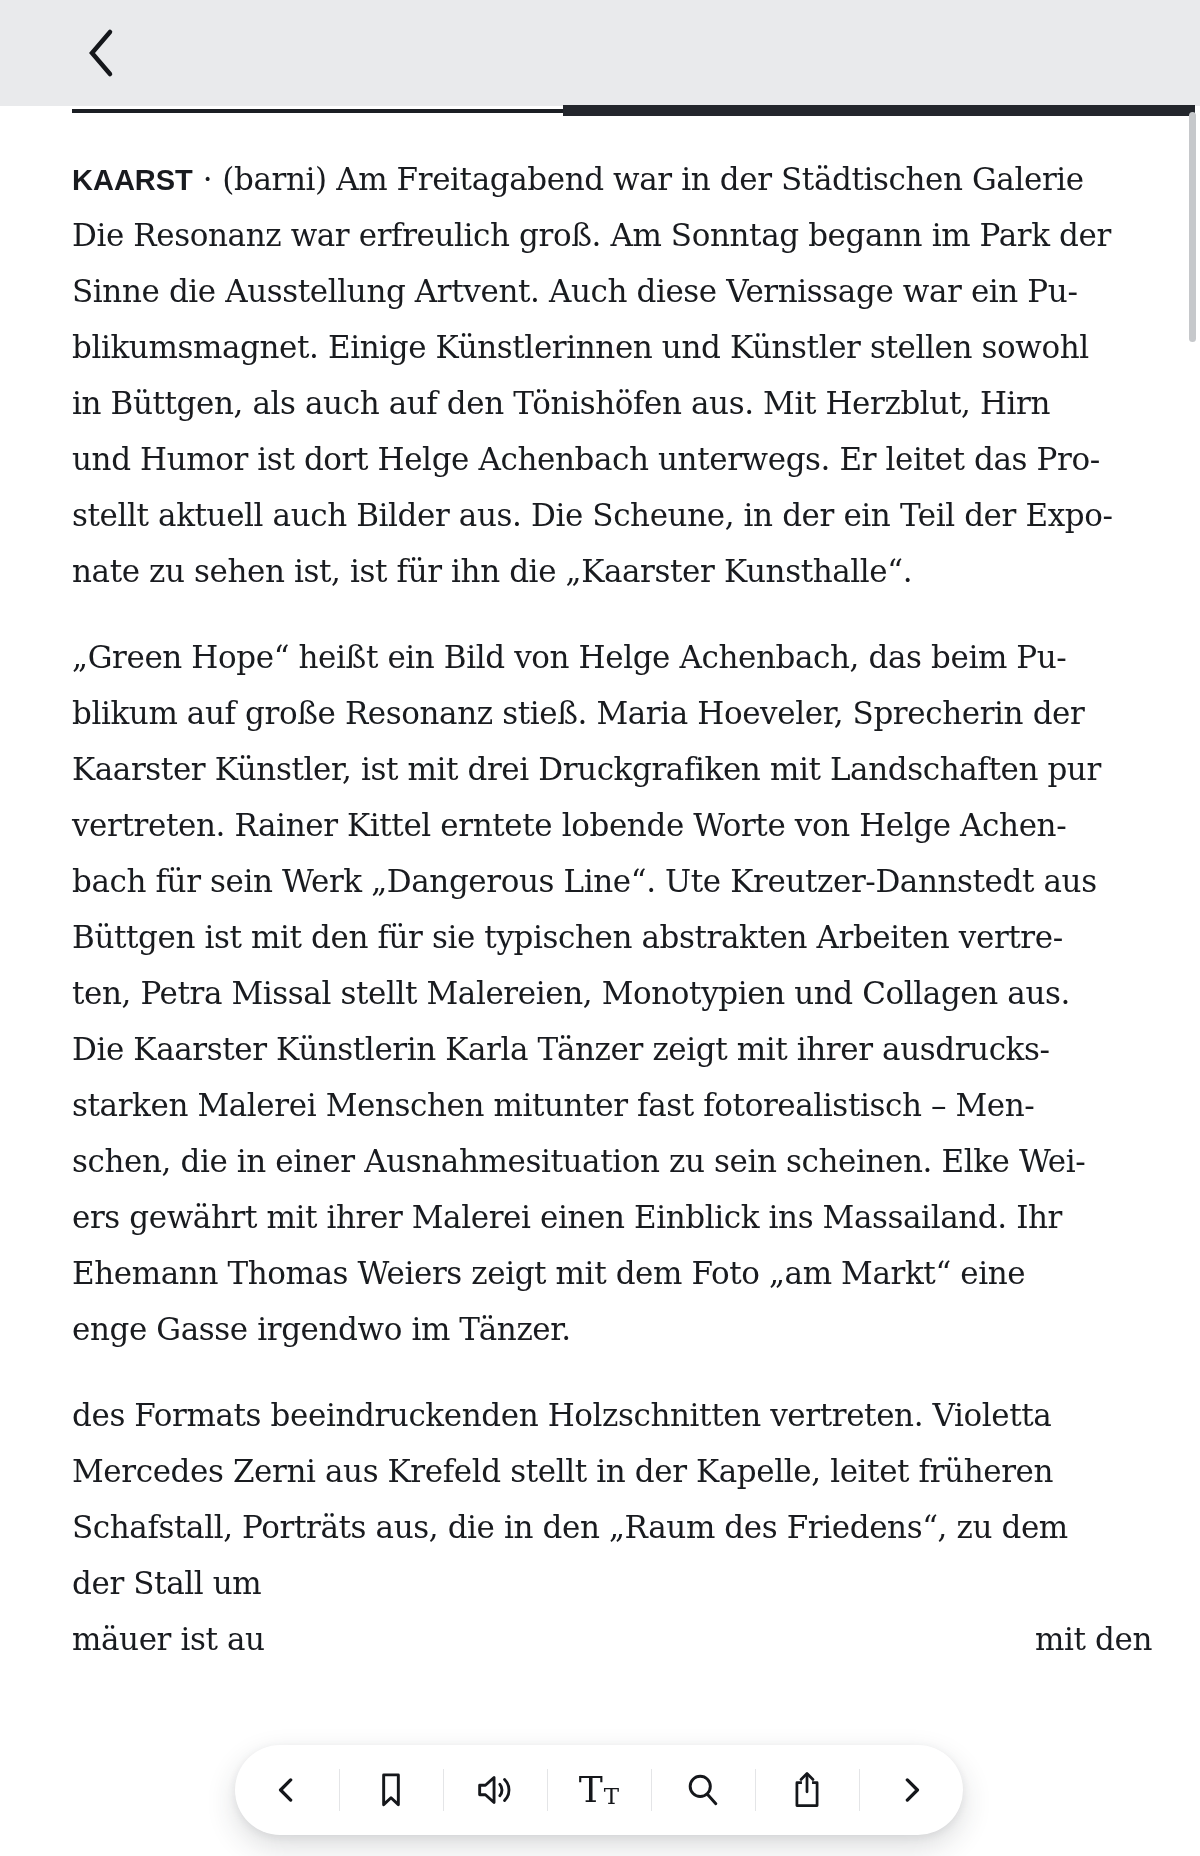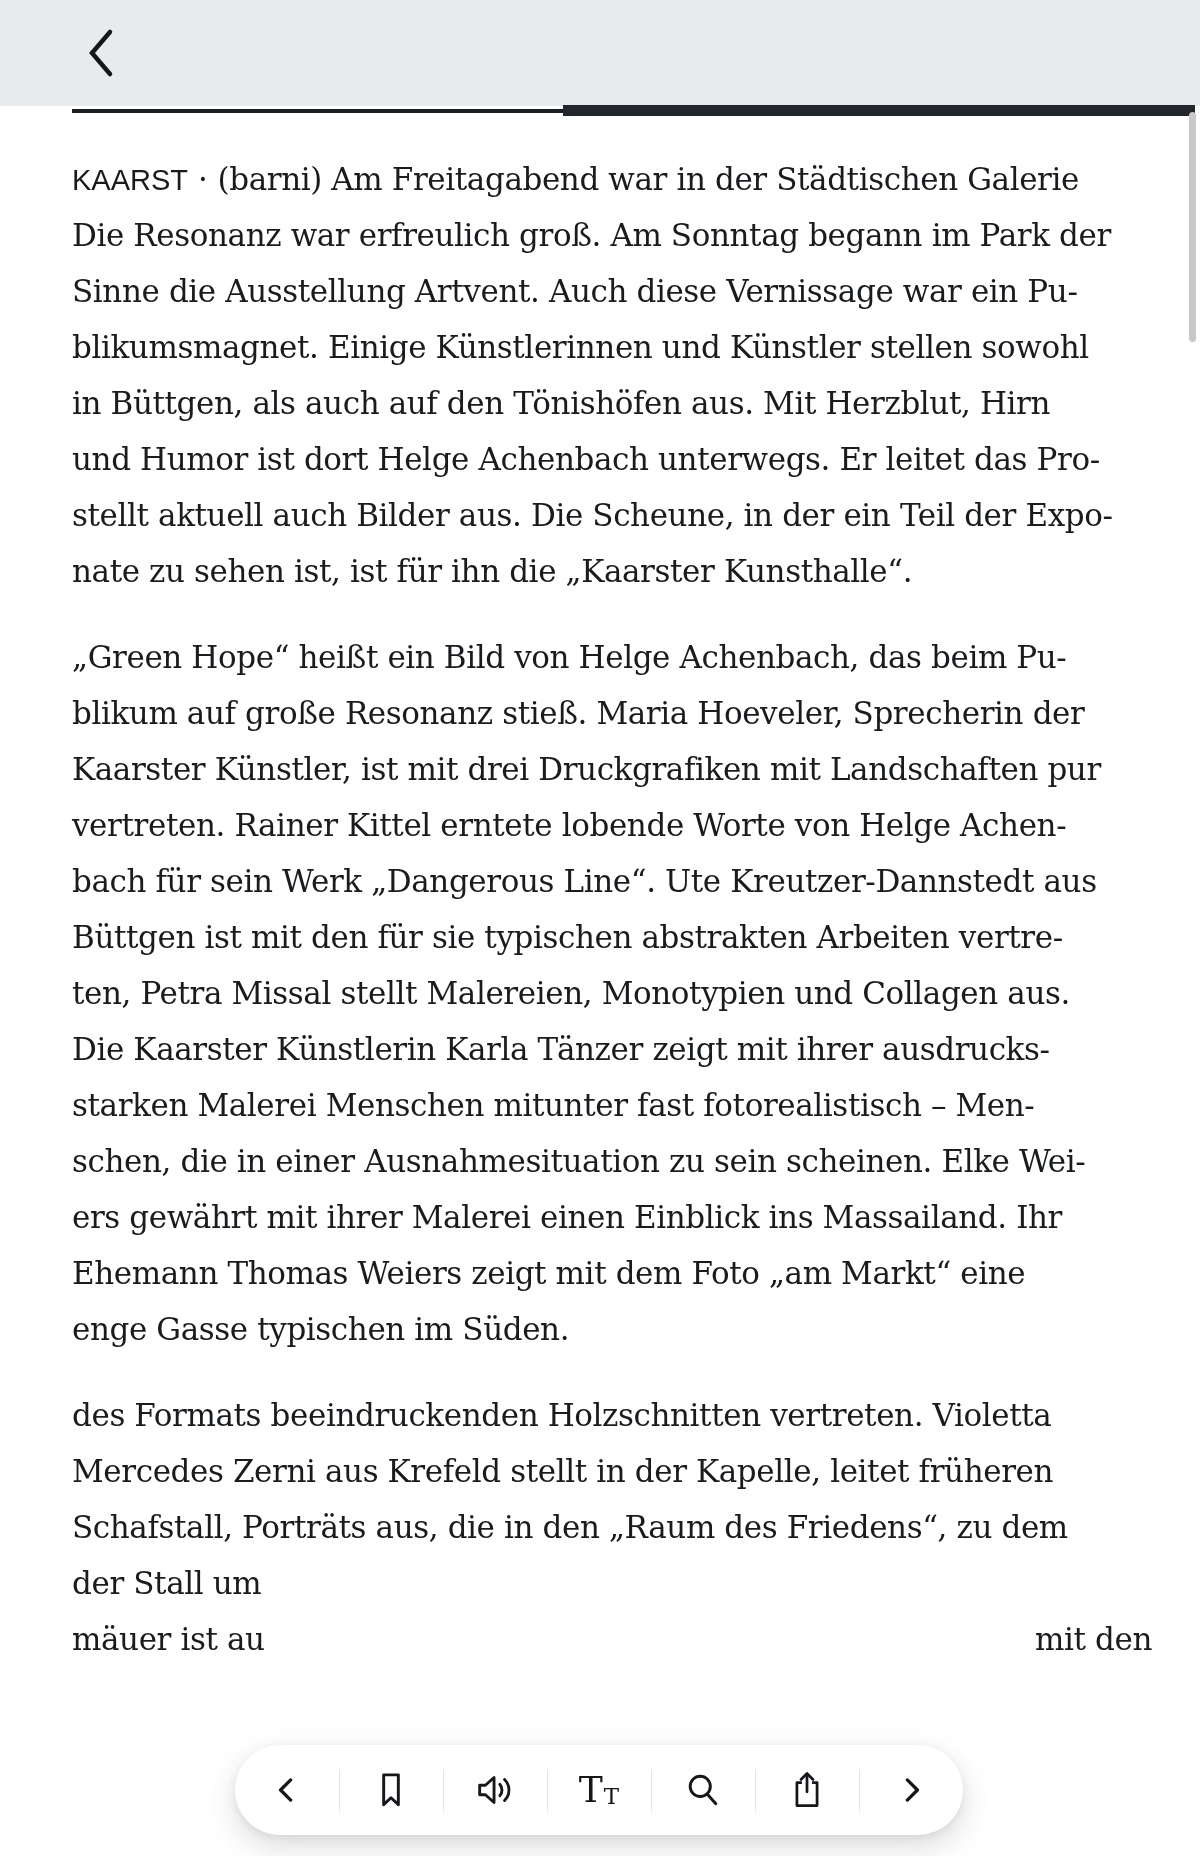--- a/index.html
+++ b/index.html
@@ -37,21 +37,21 @@
   .article{
     position:absolute;left:72px;top:115px;width:1080px;
     padding-top:36px;
     font-size:31px;letter-spacing:-0.4px;
   }
   .para{margin:0 0 30px 0;}
   .line{height:56px;line-height:56px;white-space:nowrap;}
   .line-split{display:flex;justify-content:space-between;}
   .loc{
     font-family:"Liberation Sans", sans-serif;
-    font-weight:400;font-size:29px;letter-spacing:0;
+    font-weight:700;font-size:29px;letter-spacing:0;
   }
   .sep{padding:0 10px;}
   
   .toolbar{
     position:absolute;left:235px;top:1745px;width:728px;height:90px;
     background:#ffffff;border-radius:45px;
     box-shadow:0 12px 30px rgba(40,44,52,.16), 0 2px 8px rgba(40,44,52,.08);
     display:flex;align-items:center;z-index:5;
   }
   .tb-item{
@@ -107,21 +107,21 @@
     <div class="line">Kaarster Künstler, ist mit drei Druckgrafiken mit Landschaften pur</div>
     <div class="line">vertreten. Rainer Kittel erntete lobende Worte von Helge Achen-</div>
     <div class="line">bach für sein Werk „Dangerous Line“. Ute Kreutzer-Dannstedt aus</div>
     <div class="line">Büttgen ist mit den für sie typischen abstrakten Arbeiten vertre-</div>
     <div class="line">ten, Petra Missal stellt Malereien, Monotypien und Collagen aus.</div>
     <div class="line">Die Kaarster Künstlerin Karla Tänzer zeigt mit ihrer ausdrucks-</div>
     <div class="line">starken Malerei Menschen mitunter fast fotorealistisch – Men-</div>
     <div class="line">schen, die in einer Ausnahmesituation zu sein scheinen. Elke Wei-</div>
     <div class="line">ers gewährt mit ihrer Malerei einen Einblick ins Massailand. Ihr</div>
     <div class="line">Ehemann Thomas Weiers zeigt mit dem Foto „am Markt“ eine</div>
-    <div class="line">enge Gasse typischen im Süden.</div>
+    <div class="line">enge Gasse irgendwo im Tänzer.</div>
   </div>
 
   <div class="para">
     <div class="line">des Formats beeindruckenden Holzschnitten vertreten. Violetta</div>
     <div class="line">Mercedes Zerni aus Krefeld stellt in der Kapelle, leitet früheren</div>
     <div class="line">Schafstall, Porträts aus, die in den „Raum des Friedens“, zu dem</div>
     <div class="line line-split">
       <span>der Stall um</span>
     </div>
     <div class="line line-split">

